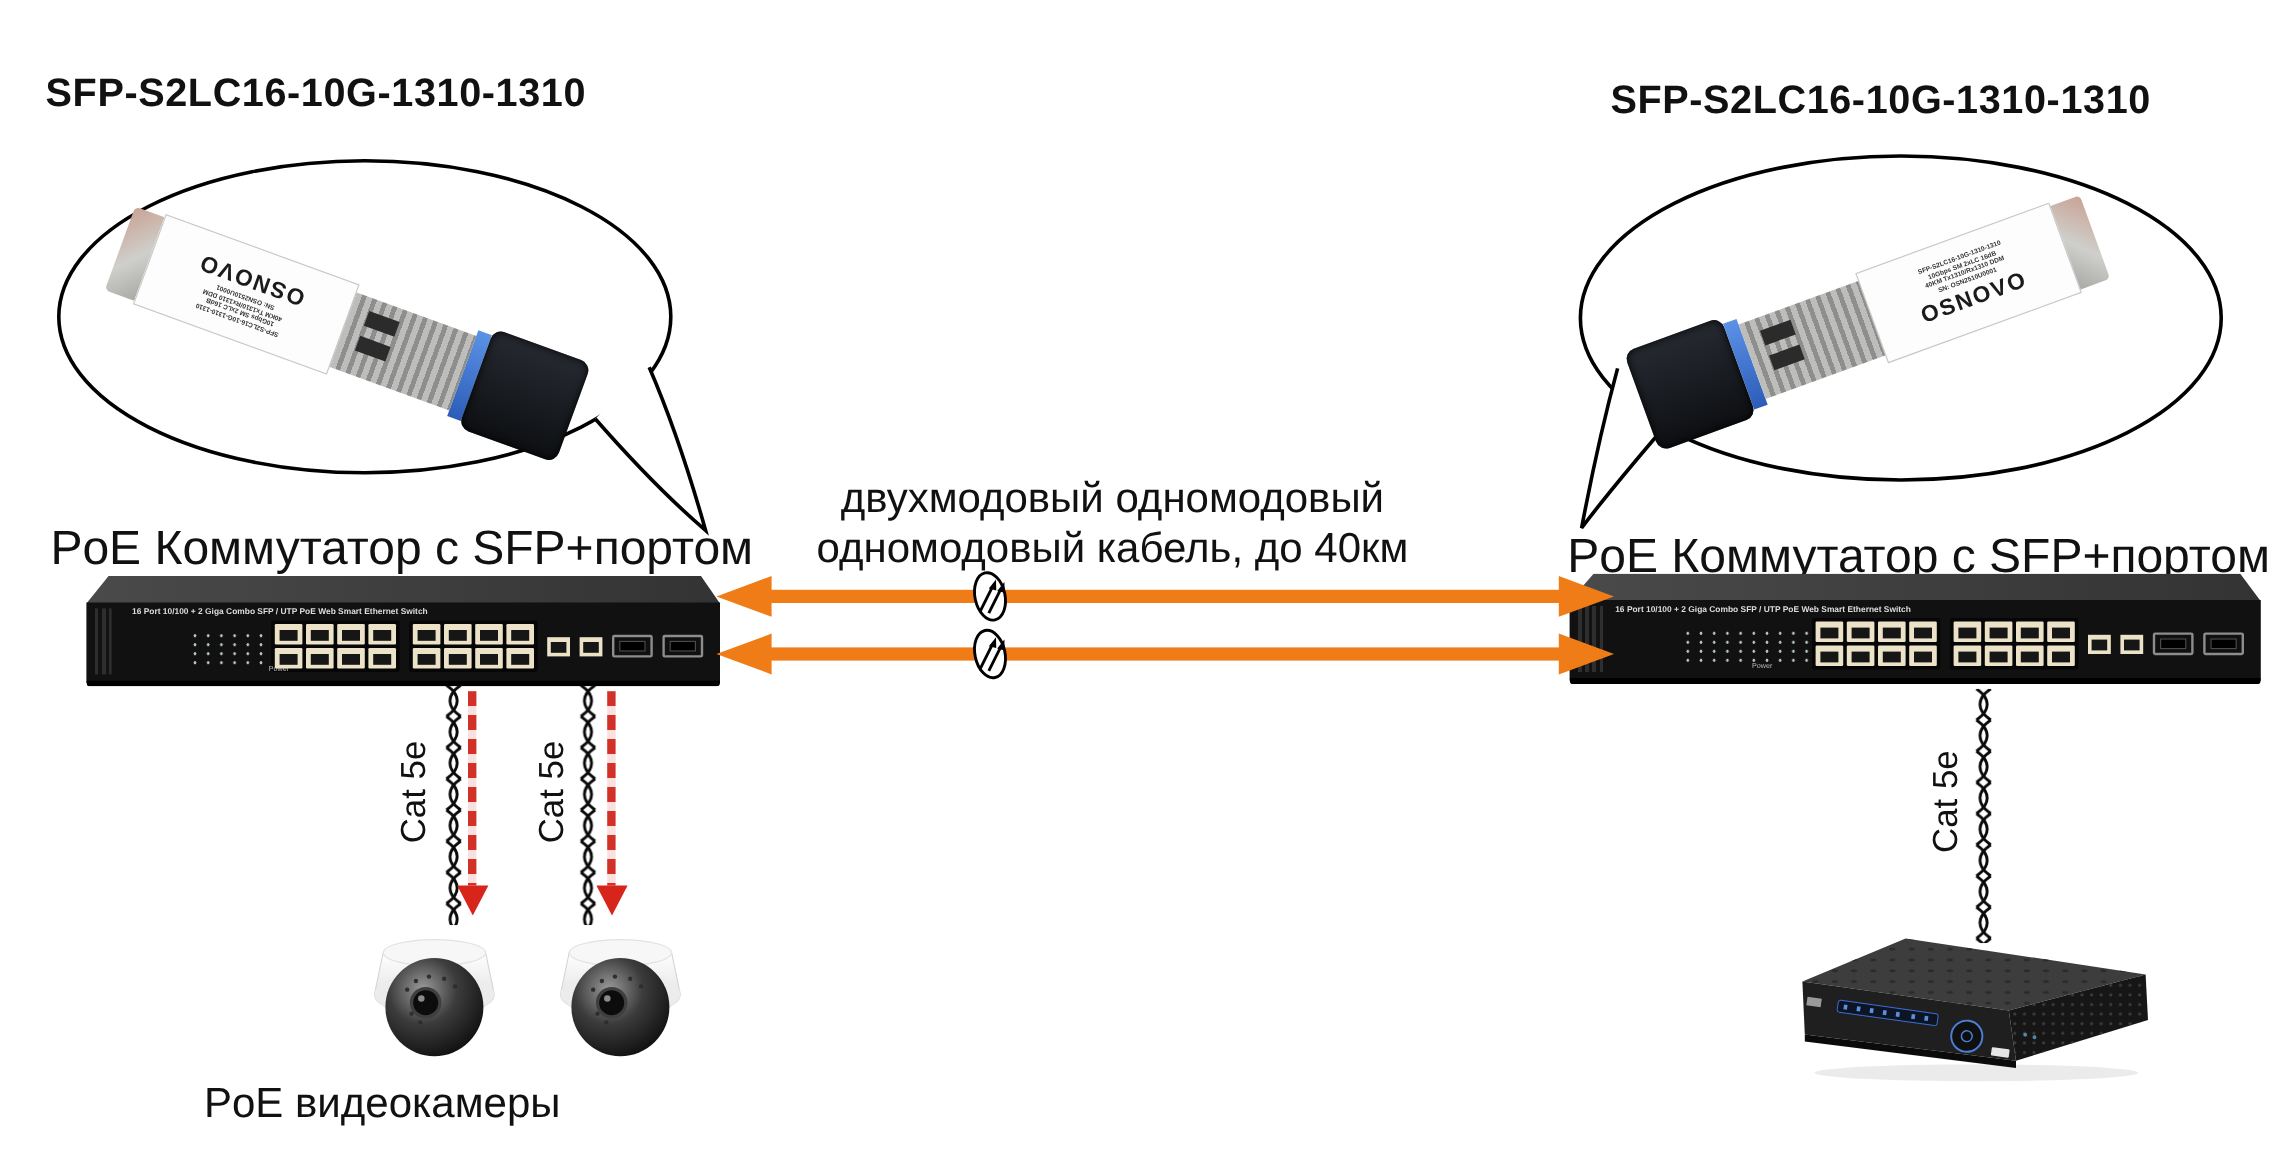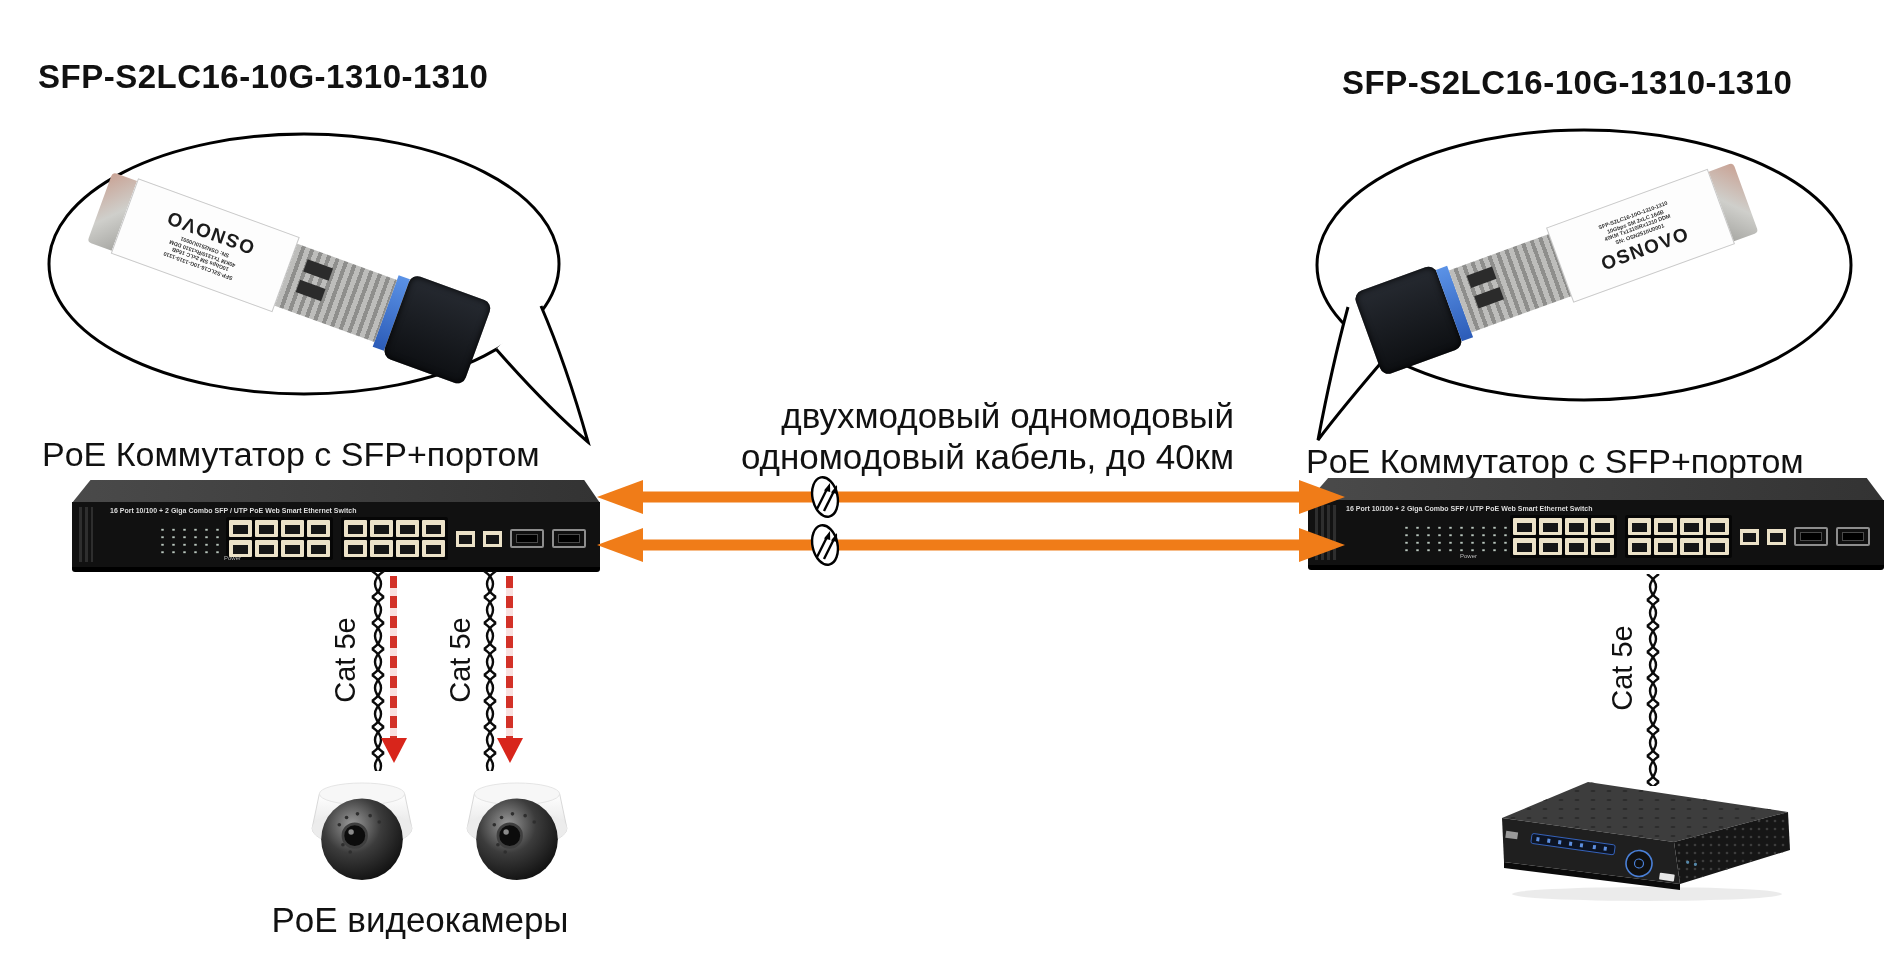--- a/index.html
+++ b/index.html
@@ -2,23 +2,23 @@
 <html><head>
 <meta charset="utf-8">
 <style>
   html,body{margin:0;padding:0;background:#fff;}
   .canvas{position:relative;width:1900px;height:979px;background:#fff;overflow:hidden;
           font-family:"Liberation Sans","DejaVu Sans",sans-serif;color:#111;padding-left:12px;}
   .abs{position:absolute;}
 
   
   .module-title{font-size:33px;font-weight:bold;letter-spacing:.5px;white-space:nowrap;}
-  .switch-label{font-size:34px;white-space:nowrap;}
-  .mid-text{width:614px;text-align:right;font-size:35px;line-height:41px;}
-  .big-label{font-size:35px;text-align:center;width:500px;}
+  .switch-label{font-size:40px;white-space:nowrap;}
+  .mid-text{width:614px;text-align:center;font-size:35px;line-height:41px;}
+  .big-label{font-size:35px;text-align:left;width:500px;}
   .cable-label{width:100px;height:36px;font-size:29px;text-align:center;transform:rotate(-90deg);white-space:nowrap;}
 
   
   .bubble{overflow:visible;}
 
   
   .sfp-module{position:absolute;display:flex;align-items:center;height:78px;transform-origin:0 50%;}
   .sfp-back{width:26px;height:96%;background:linear-gradient(135deg,#c9a294 0%,#cfcfcb 55%,#a9a9a5 100%);border-radius:4px 0 0 4px;}
   .sfp-back.r{border-radius:0 4px 4px 0;background:linear-gradient(225deg,#c9a294 0%,#cfcfcb 55%,#a9a9a5 100%);}
   .sfp-label{width:170px;height:100%;background:#fdfdfd;border:1px solid #c9c9c9;display:flex;align-items:center;justify-content:center;overflow:hidden;}

